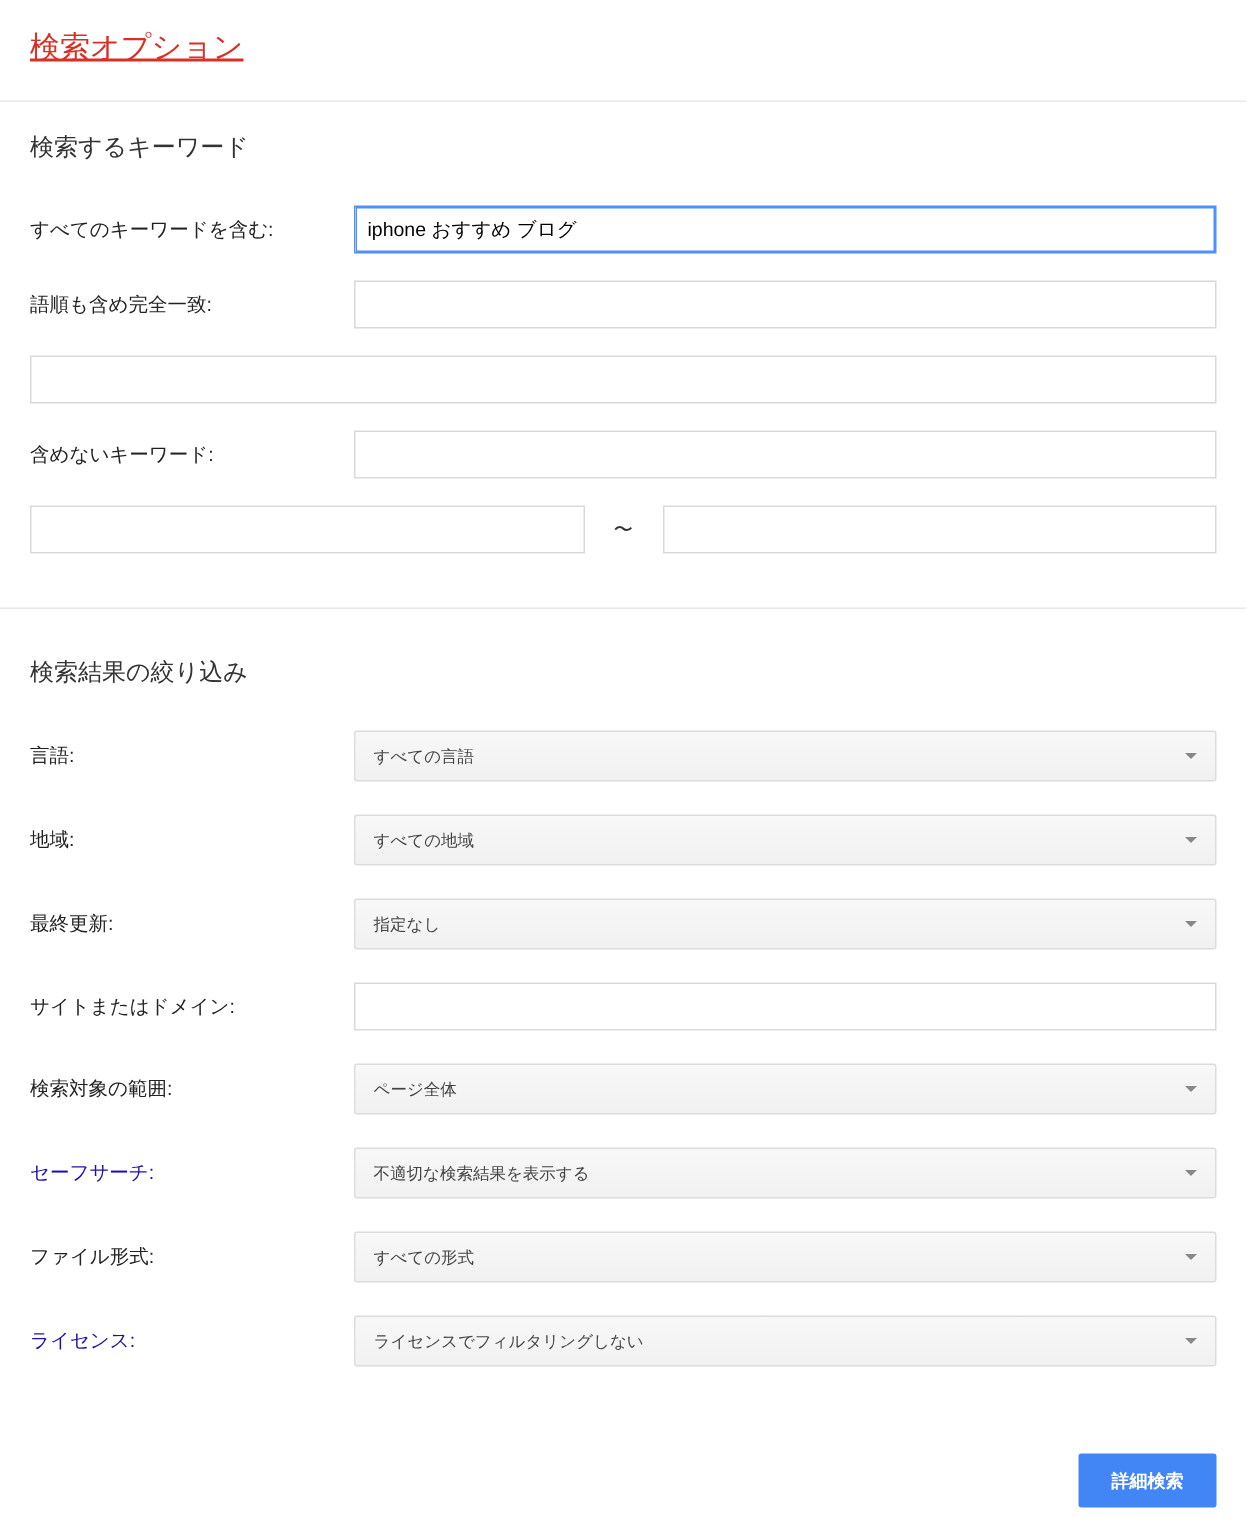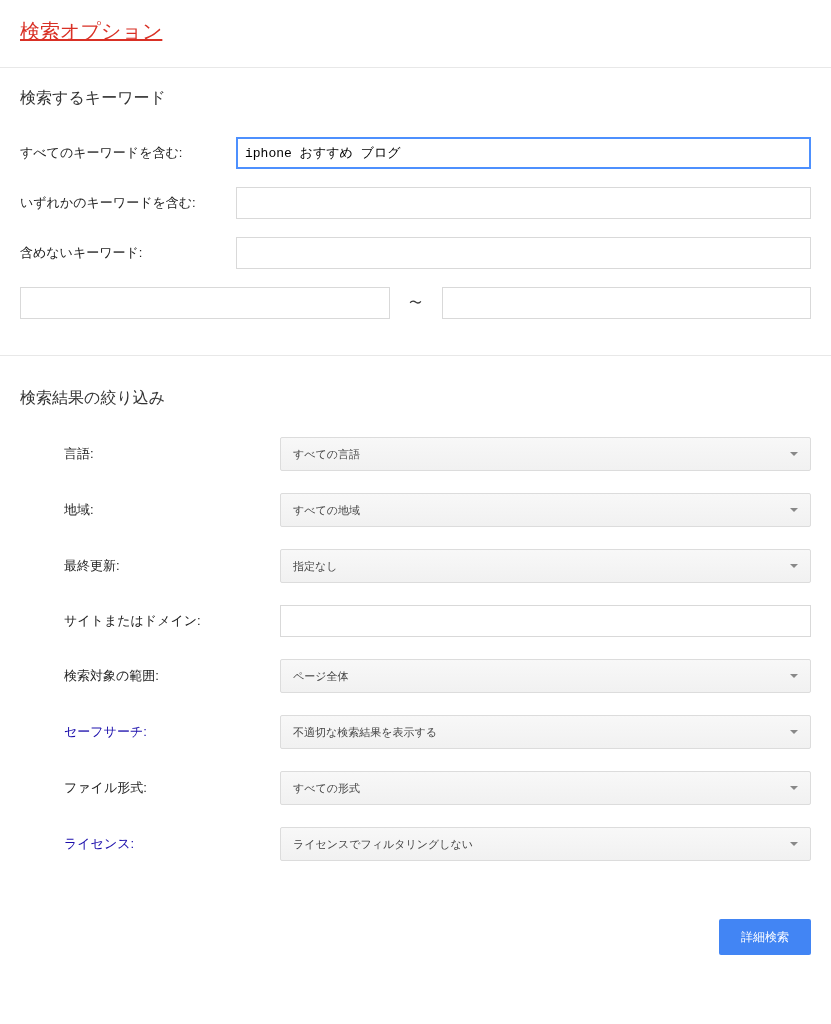--- a/index.html
+++ b/index.html
@@ -56,21 +56,21 @@
       flex: 1;
       display: flex;
       align-items: center;
     }
     .text-input {
       width: 100%;
       height: 32px;
       border: 1px solid #d9d9d9;
       padding: 0 8px;
       font-size: 13px;
-      font-family: Liberation Mono, monospace;
+      font-family: Liberation Sans, sans-serif;
       outline: none;
     }
     .text-input.focused {
       border-color: #4d90fe;
       box-shadow: inset 0 0 0 1px #4d90fe;
     }
     .range-wrap {
       display: flex;
       align-items: center;
       width: 100%;
@@ -121,36 +121,35 @@
     .section-bottom-gap {
       height: 18px;
     }
     .refine-section {
       padding: 32px 20px 18px;
     }
     .refine-row {
       display: flex;
       align-items: center;
       margin-bottom: 22px;
-      margin-left: 44px;
     }
     .submit-row {
       display: flex;
       justify-content: flex-end;
       padding: 18px 20px 20px;
     }
     .submit-btn {
       background: #4285f4;
       color: #fff;
       border: none;
       border-radius: 2px;
       padding: 0 22px;
       height: 36px;
       font-size: 12px;
-      font-weight: normal;
+      font-weight: bold;
       cursor: pointer;
       font-family: inherit;
     }
   </style>
 </head>
 <body>
 
 <div class="container">
   <h1 class="page-title">検索オプション</h1>
   <hr class="divider">
@@ -158,23 +157,28 @@
   <div class="section">
     <h2 class="section-heading">検索するキーワード</h2>
 
     <div class="field-row">
       <div class="field-label">すべてのキーワードを含む:</div>
       <div class="field-control">
         <input type="text" class="text-input focused" value="iphone おすすめ ブログ" style="">
       </div>
     </div>
 
-
-    <div class="field-row">
-      <div class="field-label">いずれかのキーワードを含む:</div>
+    <div class="field-row">
+      <div class="field-label">語順も含め完全一致:</div>
+      <div class="field-control">
+        <input type="text" class="text-input" value="" style="">
+      </div>
+    </div>
+
+    <div class="field-row">
       <div class="field-control">
         <input type="text" class="text-input" value="" style="">
       </div>
     </div>
 
     <div class="field-row">
       <div class="field-label">含めないキーワード:</div>
       <div class="field-control">
         <input type="text" class="text-input" value="" style="">
       </div>

